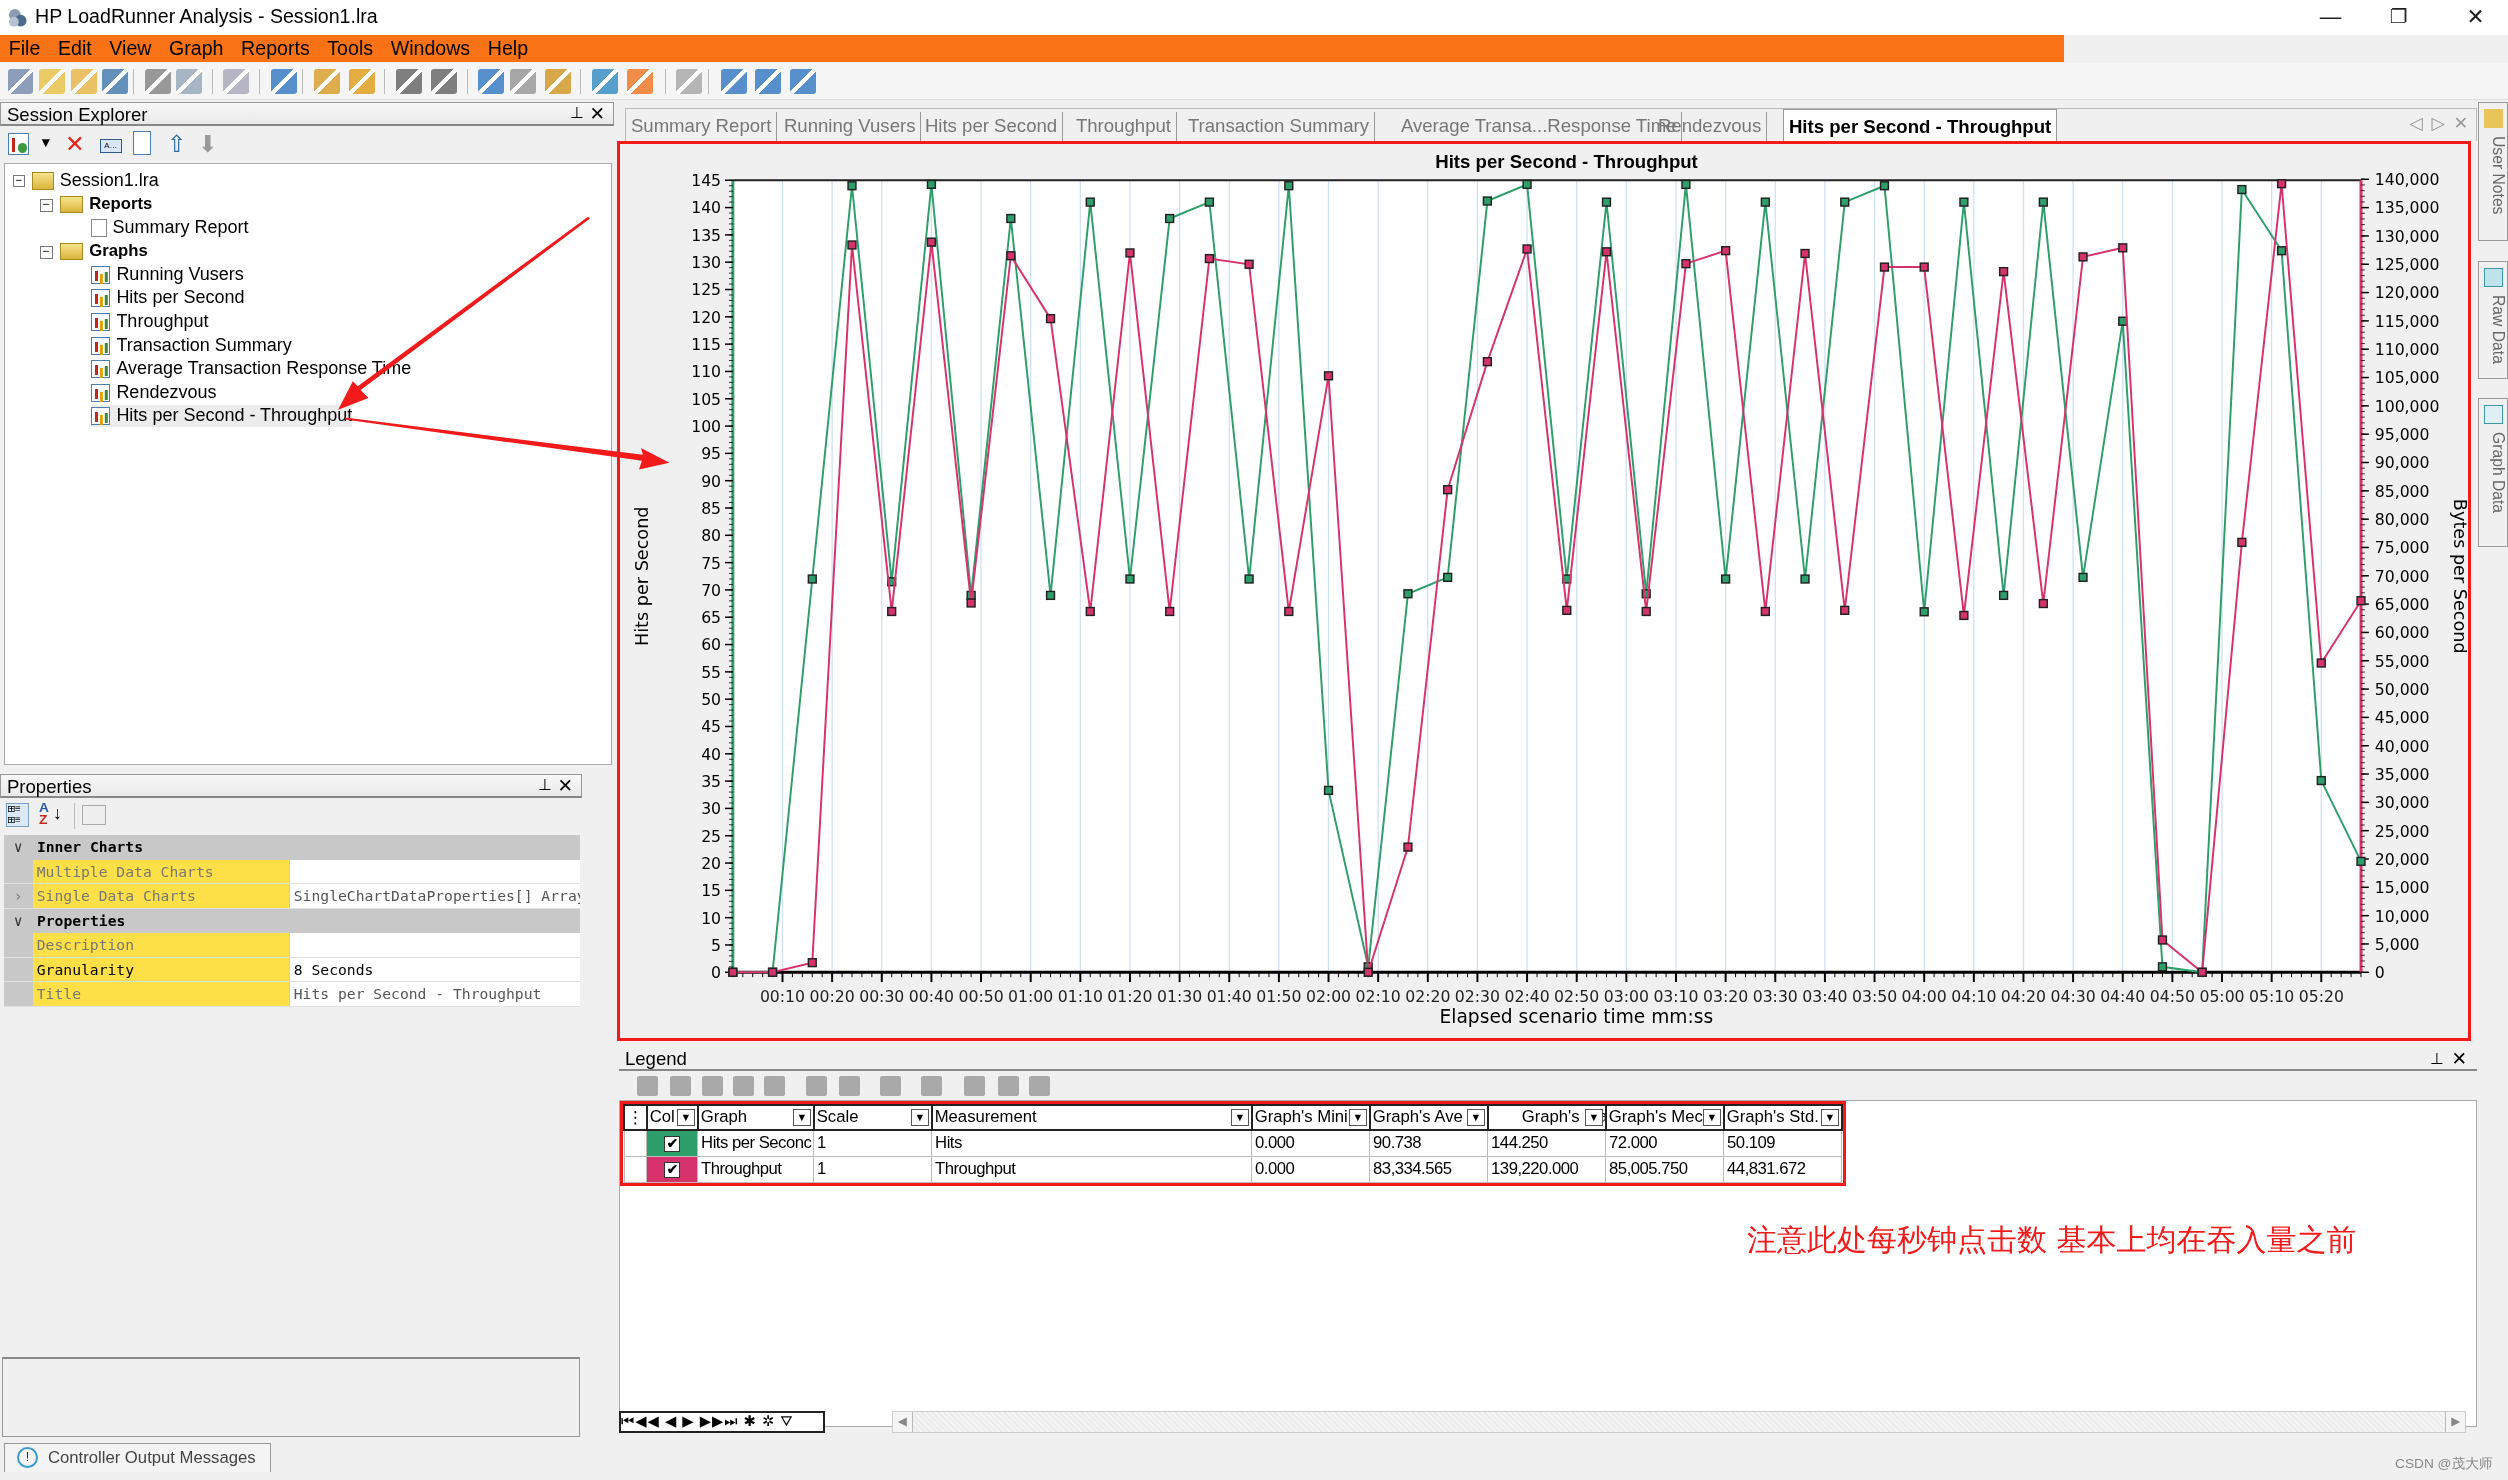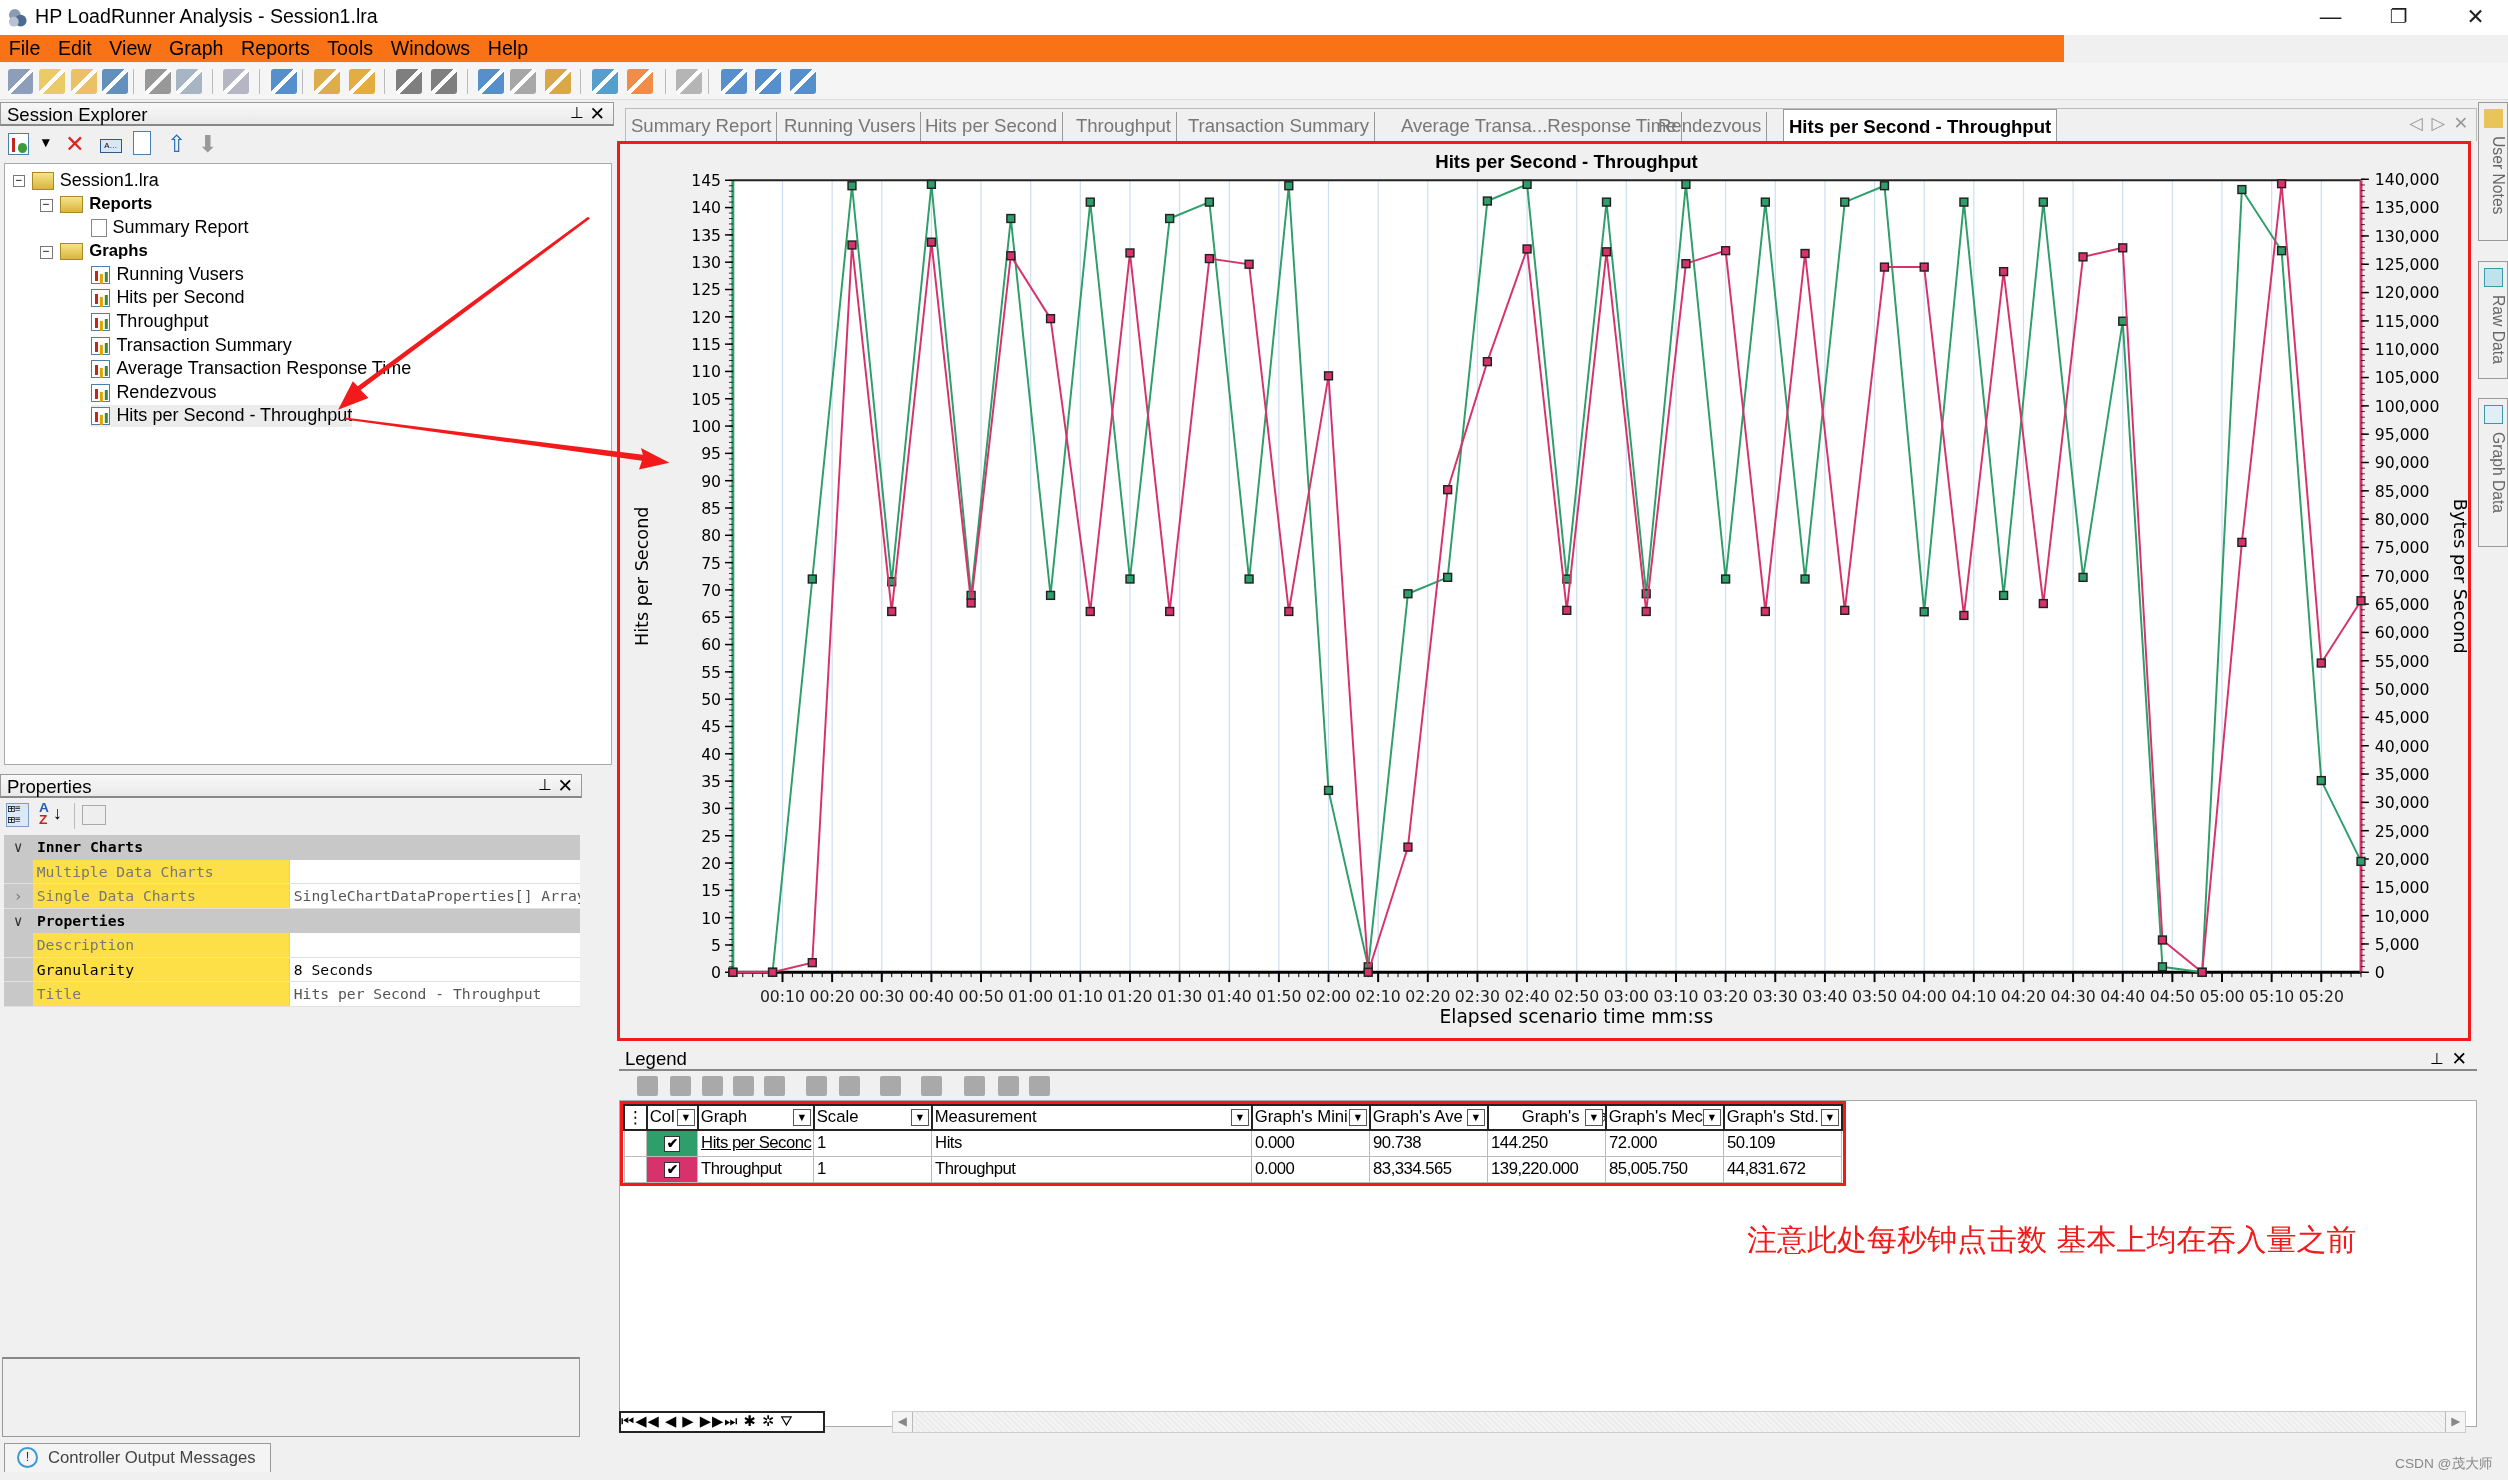--- a/index.html
+++ b/index.html
@@ -1014,21 +1014,21 @@
               <th style="width: 118px; max-width: 118px;"><span>Graph's Ave</span><span class="dd">▼</span></th>
               <th style="width: 118px; max-width: 118px; padding-left: 33px;"><span>Graph's Max</span><span class="dd">▼</span></th>
               <th style="width: 118px; max-width: 118px;"><span>Graph's Mec</span><span class="dd">▼</span></th>
               <th style="width: 118px; max-width: 118px;"><span>Graph's Std.</span><span class="dd">▼</span></th>
             </tr>
           </thead>
         <tbody id="legend-rows">
             <tr>
               <td></td>
               <td style="background: rgb(46, 158, 106); text-align: center;"><span class="cbx">✔</span></td>
-              <td style="max-width: 116px; text-decoration: underline;">Hits per Seconc</td>
+              <td style="max-width: 116px;">Hits per Seconc</td>
               <td style="max-width: 118px;">1</td>
               <td style="max-width: 355px;">Hits</td>
               <td style="max-width: 118px;">0.000</td>
               <td style="max-width: 118px;">90.738</td>
               <td style="max-width: 118px;">144.250</td>
               <td style="max-width: 118px;">72.000</td>
               <td style="max-width: 118px;">50.109</td>
             </tr>
             <tr>
               <td></td>

